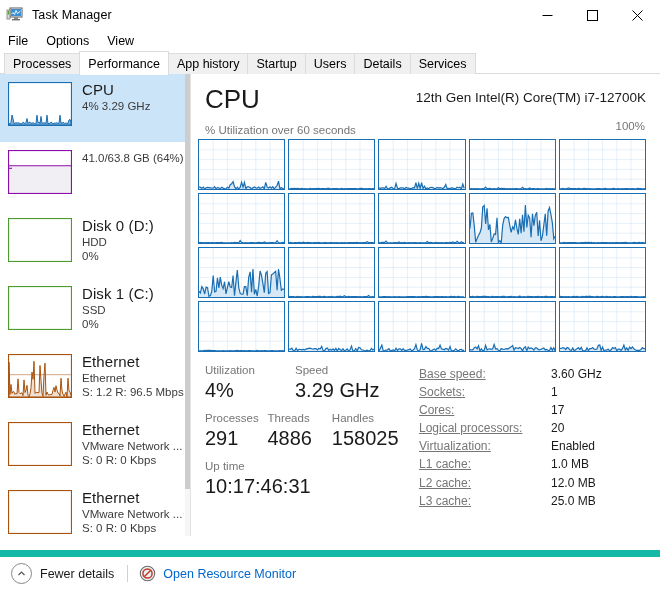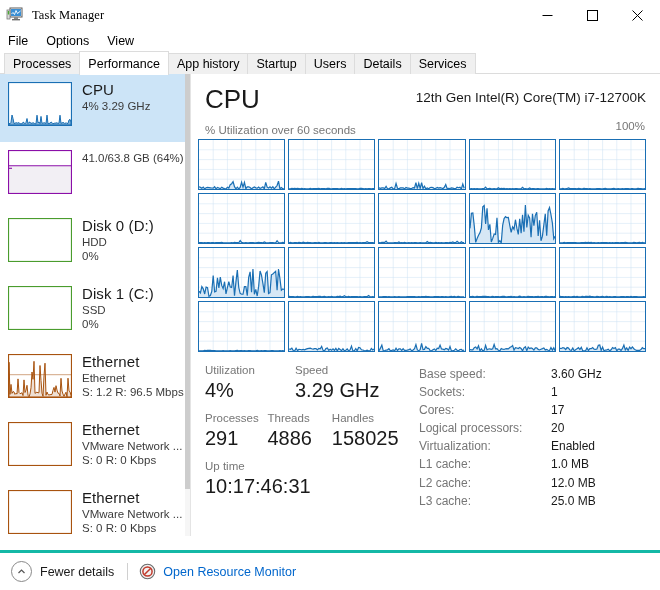--- a/index.html
+++ b/index.html
@@ -36,21 +36,20 @@
     width: 18px;
     height: 18px;
     position: relative;
     flex: none;
   }
   .title-text {
     margin-left: 8px;
     font-size: 12.5px;
     color: #000;
     letter-spacing: 0.1px;
-    font-family: Liberation Serif, serif;
   }
   .win-buttons {
     position: absolute;
     right: 0;
     top: 0;
     height: 30px;
     display: flex;
   }
   .win-btn {
     width: 45px;
@@ -284,35 +283,36 @@
   }
   .detail-row {
     display: flex;
     line-height: 18.1px;
   }
   .detail-lbl {
     width: 132px;
     flex: none;
     font-size: 12px;
     color: #767676;
+    text-decoration: underline;
   }
   .detail-val {
     font-size: 12px;
     color: #1a1a1a;
   }
 
   
   .footer {
     position: absolute;
     left: 0;
     bottom: 0;
     width: 660px;
     height: 40px;
     background: #ffffff;
-    border-top: 3px solid #14b8a6;
+    border-top: 7px solid #14b8a6;
     display: flex;
     align-items: center;
     padding-left: 11px;
     box-sizing: border-box;
   }
   .chev-circle {
     width: 19px; height: 19px;
     border: 1px solid #888;
     border-radius: 50%;
     display: flex;

